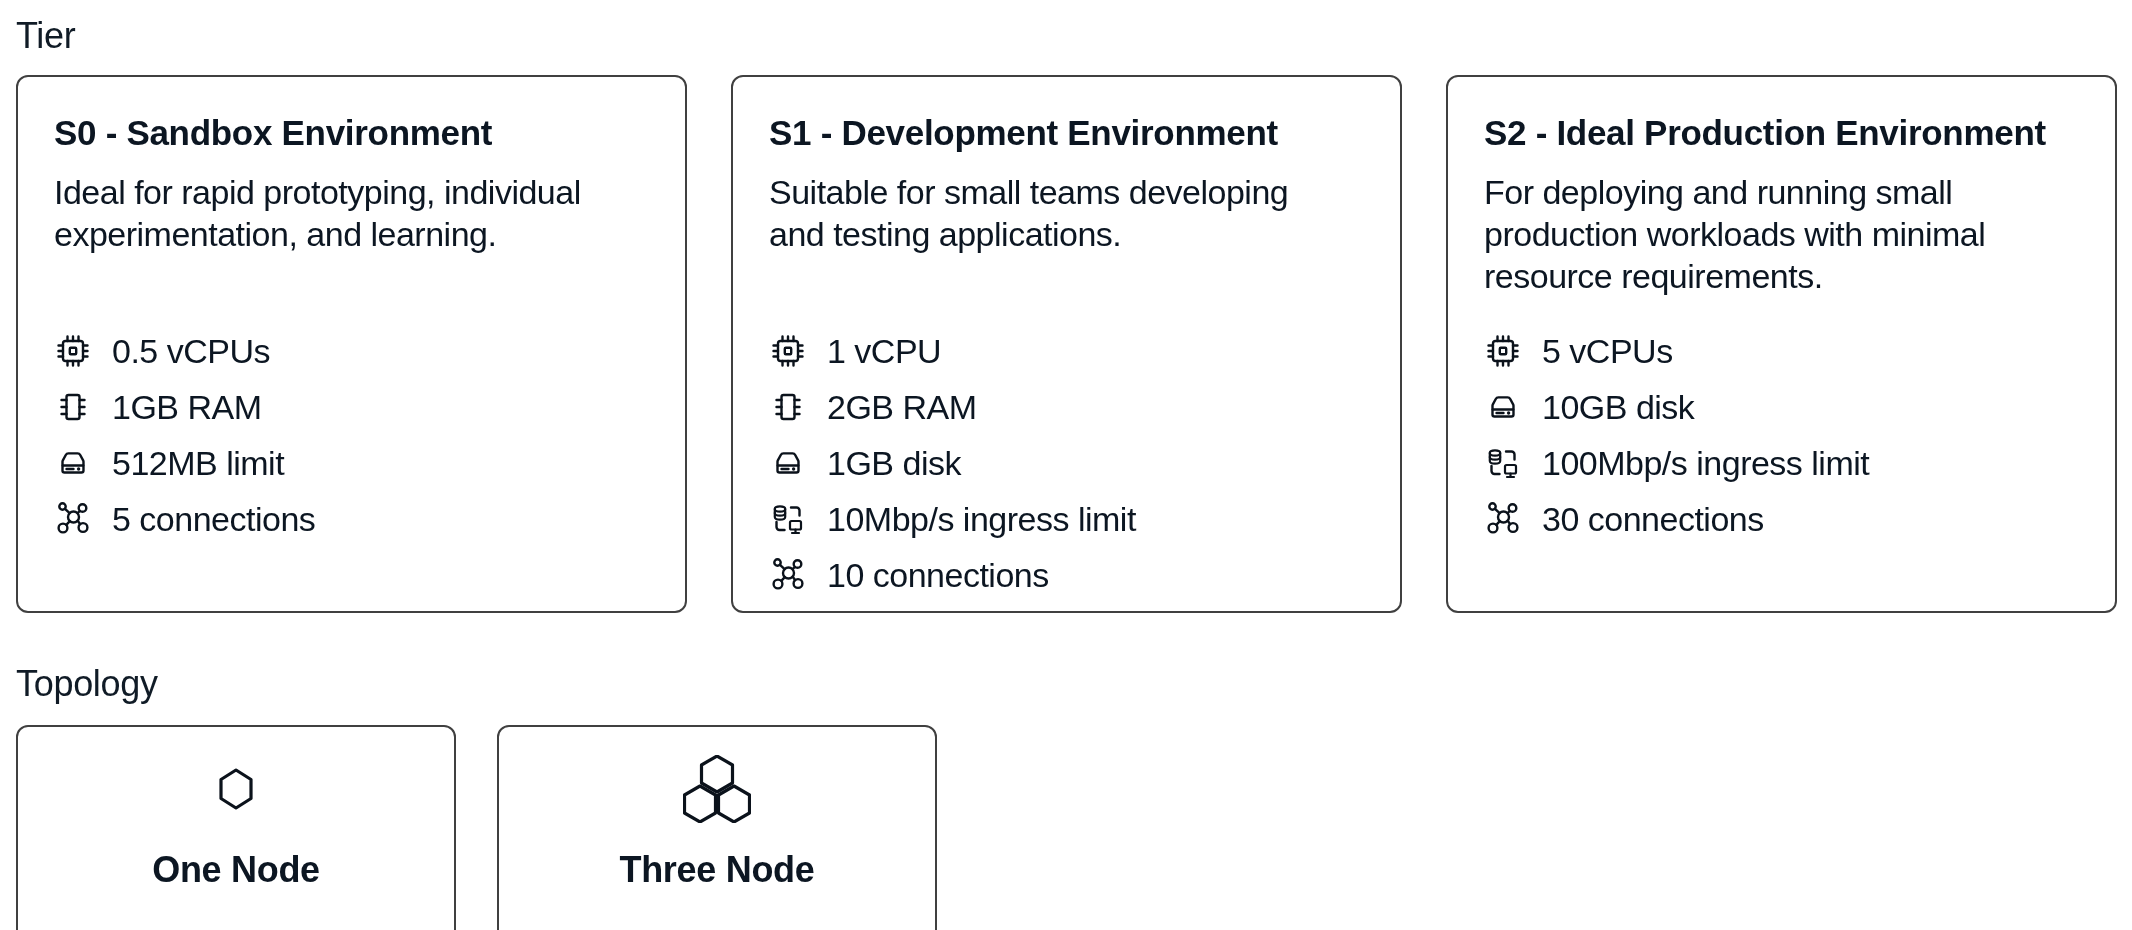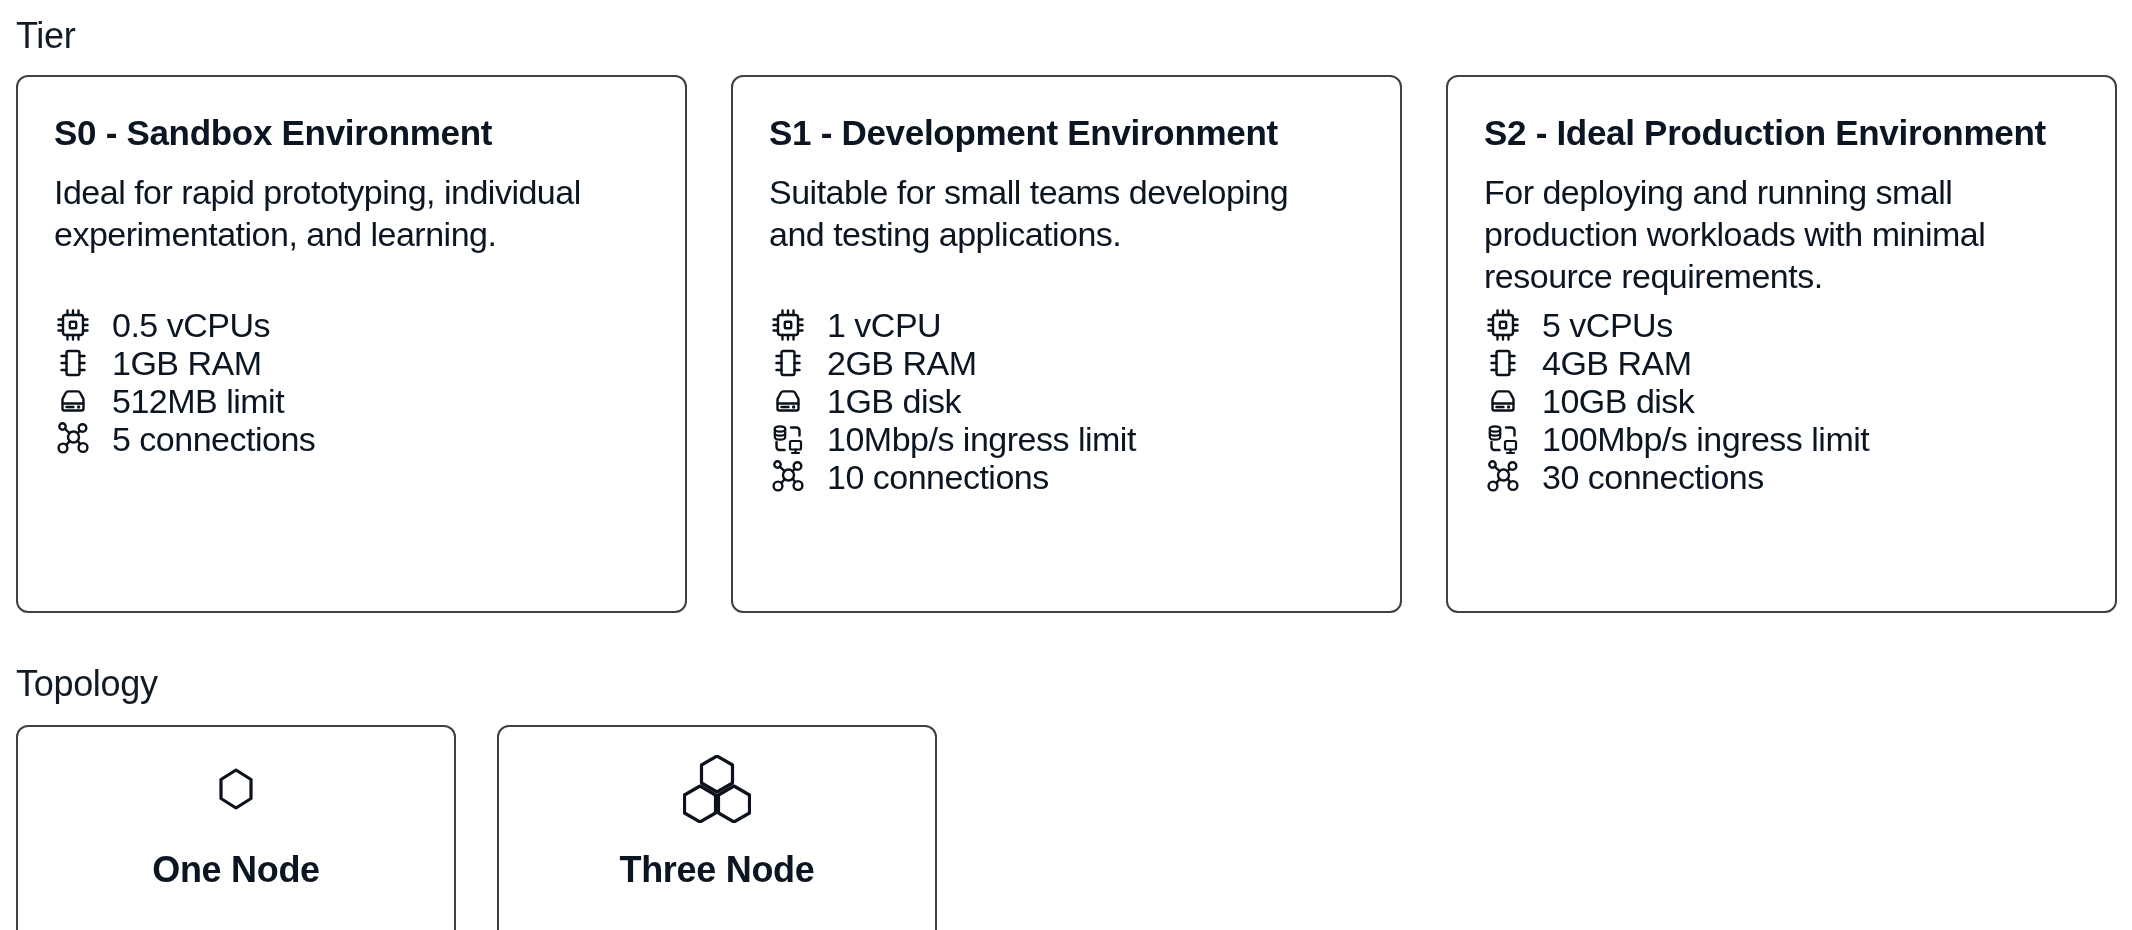--- a/index.html
+++ b/index.html
@@ -16,21 +16,21 @@
     background:#ffffff;border:2px solid #404040;border-radius:12px;box-sizing:border-box;
   }
   .tier-card{width:671px;height:538px;padding:30px 36px;}
   .tier-title{
     margin-top:4px;font-size:35px;font-weight:bold;line-height:44px;letter-spacing:-0.3px;
   }
   .tier-desc{
     margin-top:16px;height:132px;font-size:34px;line-height:42px;
     letter-spacing:-0.5px;white-space:pre-line;
   }
-  .spec-list{margin-top:3px;display:flex;flex-direction:column;}
+  .spec-list{margin-top:29px;display:flex;flex-direction:column;gap:18px;}
   .spec-row{display:flex;align-items:center;gap:20px;height:38px;}
   .spec-icon{width:38px;height:38px;flex:0 0 38px;}
   .spec-text{font-size:34px;letter-spacing:-0.5px;}
   .topo-label-heading{margin-top:49px;}
   .topo-row{display:flex;gap:41px;margin-top:19px;}
   .topo-card{
     width:440px;height:227px;display:flex;flex-direction:column;align-items:center;
   }
   .topo-icon-box{height:68px;margin-top:28px;display:flex;align-items:center;justify-content:center;}
   .topo-label{margin-top:27px;font-size:36px;font-weight:bold;line-height:40px;letter-spacing:-0.3px;}
@@ -168,26 +168,20 @@
 resource requirements.</div>
         <div class="spec-list">
           <div class="spec-row">
             <svg class="spec-icon">
               <use href="#cpu-icon"></use>
             </svg>
             <span class="spec-text">5 vCPUs</span>
           </div>
           <div class="spec-row">
             <svg class="spec-icon">
-              <use href="#ram-icon"></use>
-            </svg>
-            <span class="spec-text">4GB RAM</span>
-          </div>
-          <div class="spec-row">
-            <svg class="spec-icon">
               <use href="#disk-icon"></use>
             </svg>
             <span class="spec-text">10GB disk</span>
           </div>
           <div class="spec-row">
             <svg class="spec-icon">
               <use href="#ingress-icon"></use>
             </svg>
             <span class="spec-text">100Mbp/s ingress limit</span>
           </div>

